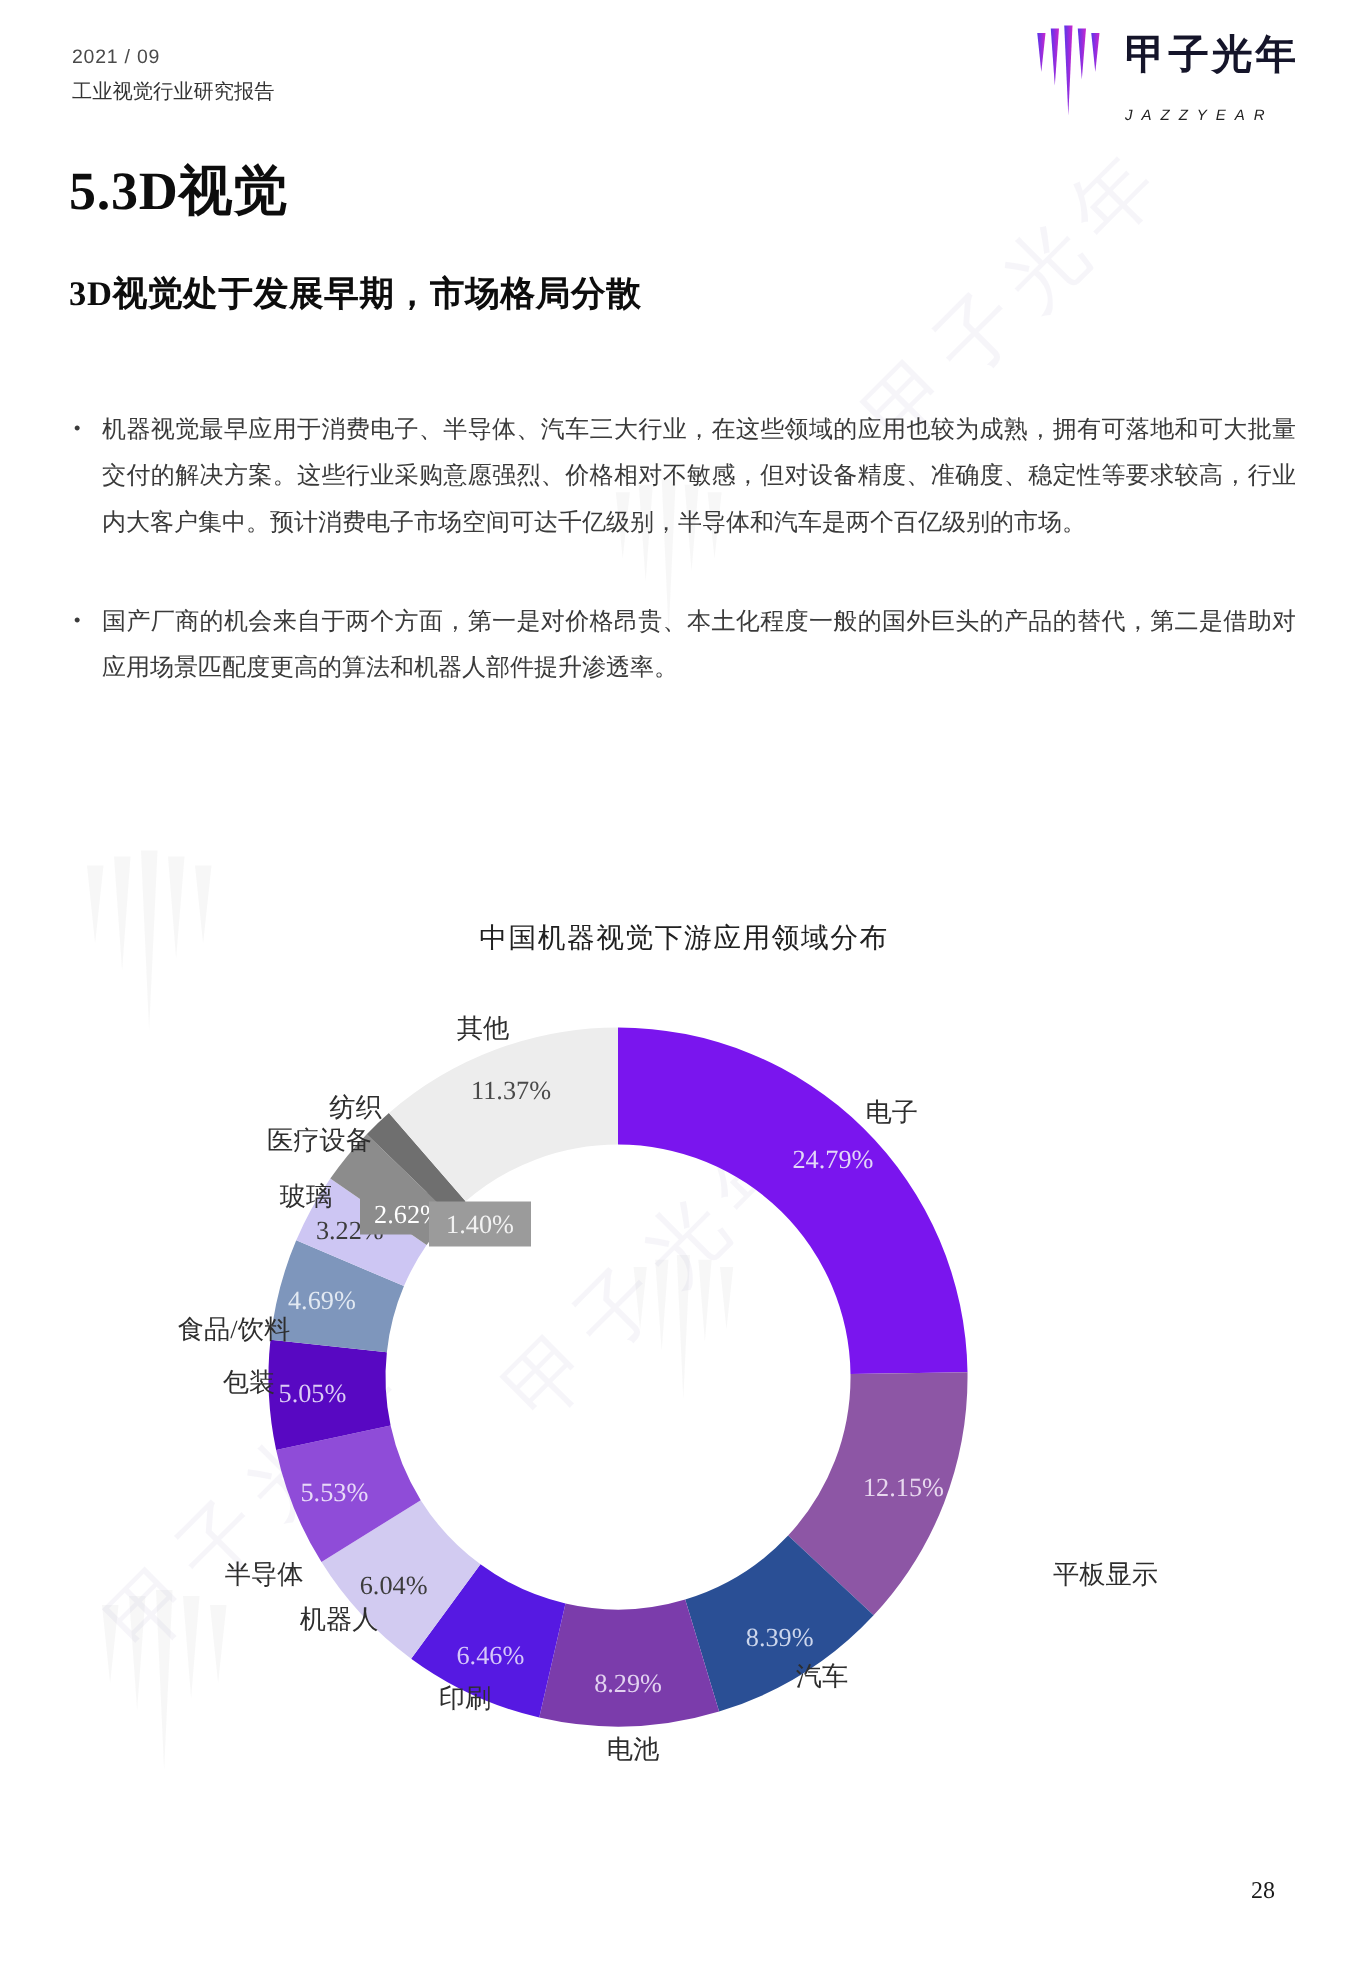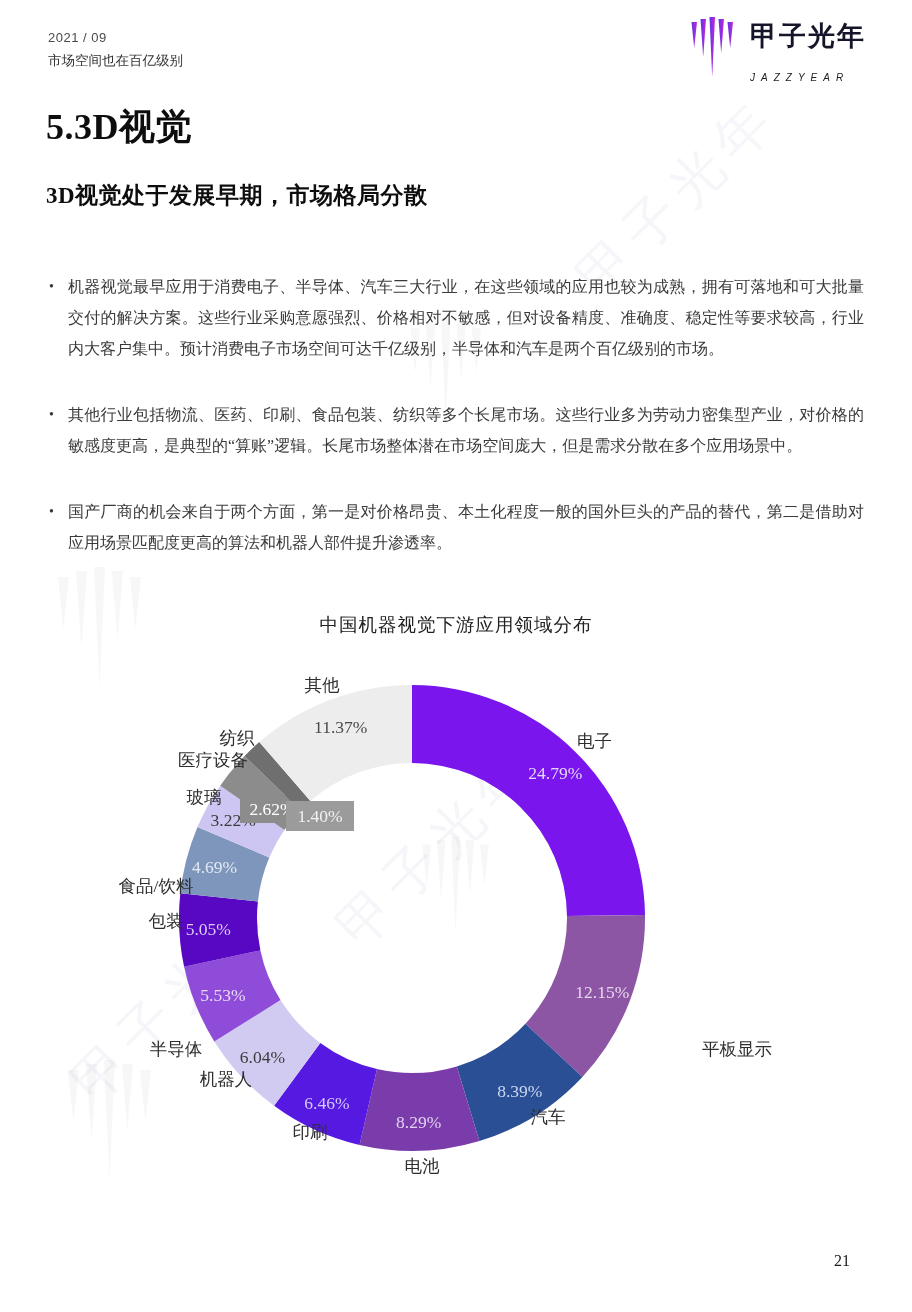--- a/index.html
+++ b/index.html
@@ -59,21 +59,21 @@
     <use href="#wm-spikes" transform="translate(420,835) scale(1.6)" opacity="0.055"></use>
     <text class="wm-text" transform="translate(95,1105) rotate(-45)">甲子光年</text>
     <text class="wm-text" transform="translate(360,950) rotate(-45)">甲子光年</text>
     <text class="wm-text" transform="translate(600,300) rotate(-45)">甲子光年</text>
   </svg>
 
   <div class="content">
 
     <div class="hdr-left">
       <div class="hdr-date">2021 / 09</div>
-      <div class="hdr-report">市场空间也在百亿级别</div>
+      <div class="hdr-report">工业视觉行业研究报告</div>
     </div>
 
     <div class="logo">
       <svg width="46" height="64" viewBox="0 0 46 64">
         <defs>
           <linearGradient id="lg" x1="0" y1="0" x2="1" y2="0">
             <stop offset="0" stop-color="#5838e8"></stop>
             <stop offset="0.45" stop-color="#8c2ee0"></stop>
             <stop offset="1" stop-color="#cc28cc"></stop>
           </linearGradient>
@@ -90,21 +90,20 @@
         <div class="logo-cn">甲子光年</div>
         <div class="logo-en">JAZZYEAR</div>
       </div>
     </div>
 
     <div class="h1">5.3D视觉</div>
     <div class="h2">3D视觉处于发展早期，市场格局分散</div>
 
     <ul class="bullets">
       <li><span>机器视觉最早应用于消费电子、半导体、汽车三大行业，在这些领域的应用也较为成熟，拥有可落地和可大批量交付的解决方案。这些行业采购意愿强烈、价格相对不敏感，但对设备精度、准确度、稳定性等要求较高，行业内大客户集中。预计消费电子市场空间可达千亿级别，半导体和汽车是两个百亿级别的市场。</span></li>
-      <li><span>其他行业包括物流、医药、印刷、食品包装、纺织等多个长尾市场。这些行业多为劳动力密集型产业，对价格的敏感度更高，是典型的“算账”逻辑。长尾市场整体潜在市场空间庞大，但是需求分散在多个应用场景中。</span></li>
       <li><span>国产厂商的机会来自于两个方面，第一是对价格昂贵、本土化程度一般的国外巨头的产品的替代，第二是借助对应用场景匹配度更高的算法和机器人部件提升渗透率。</span></li>
     </ul>
 
     <div class="chart-title">中国机器视觉下游应用领域分布</div>
 
     <svg id="donut" width="912" height="600" viewBox="0 648 912 600">
         <path d="M412.0 685.0 A233 233 0 0 1 645.0 914.9 L567.0 916.0 A155 155 0 0 0 412.0 763.0 Z" fill="#7a15ee"></path>
         <text x="555.3" y="778.8" text-anchor="middle" class="pct" fill="#e3d7f8">24.79%</text>
         <text x="577" y="747" text-anchor="start" class="nm">电子</text>
         <path d="M645.0 914.9 A233 233 0 0 1 582.4 1076.9 L525.4 1023.7 A155 155 0 0 0 567.0 916.0 Z" fill="#8d56a5"></path>
@@ -140,16 +139,16 @@
         <text x="213" y="766" text-anchor="middle" class="nm">医疗设备</text>
         <path d="M244.5 756.1 A233 233 0 0 1 259.3 742.0 L310.4 800.9 A155 155 0 0 0 300.6 810.3 Z" fill="#6f6f6f"></path>
         <rect x="286" y="801" width="68" height="30" fill="#9b9b9b"></rect>
         <text x="320" y="822" text-anchor="middle" class="pct" fill="#f2f2f2">1.40%</text>
         <text x="237" y="744" text-anchor="middle" class="nm">纺织</text>
         <path d="M259.3 742.0 A233 233 0 0 1 412.0 685.0 L412.0 763.0 A155 155 0 0 0 310.4 800.9 Z" fill="#ededed"></path>
         <text x="340.7" y="732.9" text-anchor="middle" class="pct" fill="#4a4a4a">11.37%</text>
         <text x="322" y="691" text-anchor="middle" class="nm">其他</text>
       </svg>
 
-    <div class="pgnum">21</div>
+    <div class="pgnum">28</div>
 
   </div>
 </div>
 
 </body></html>

